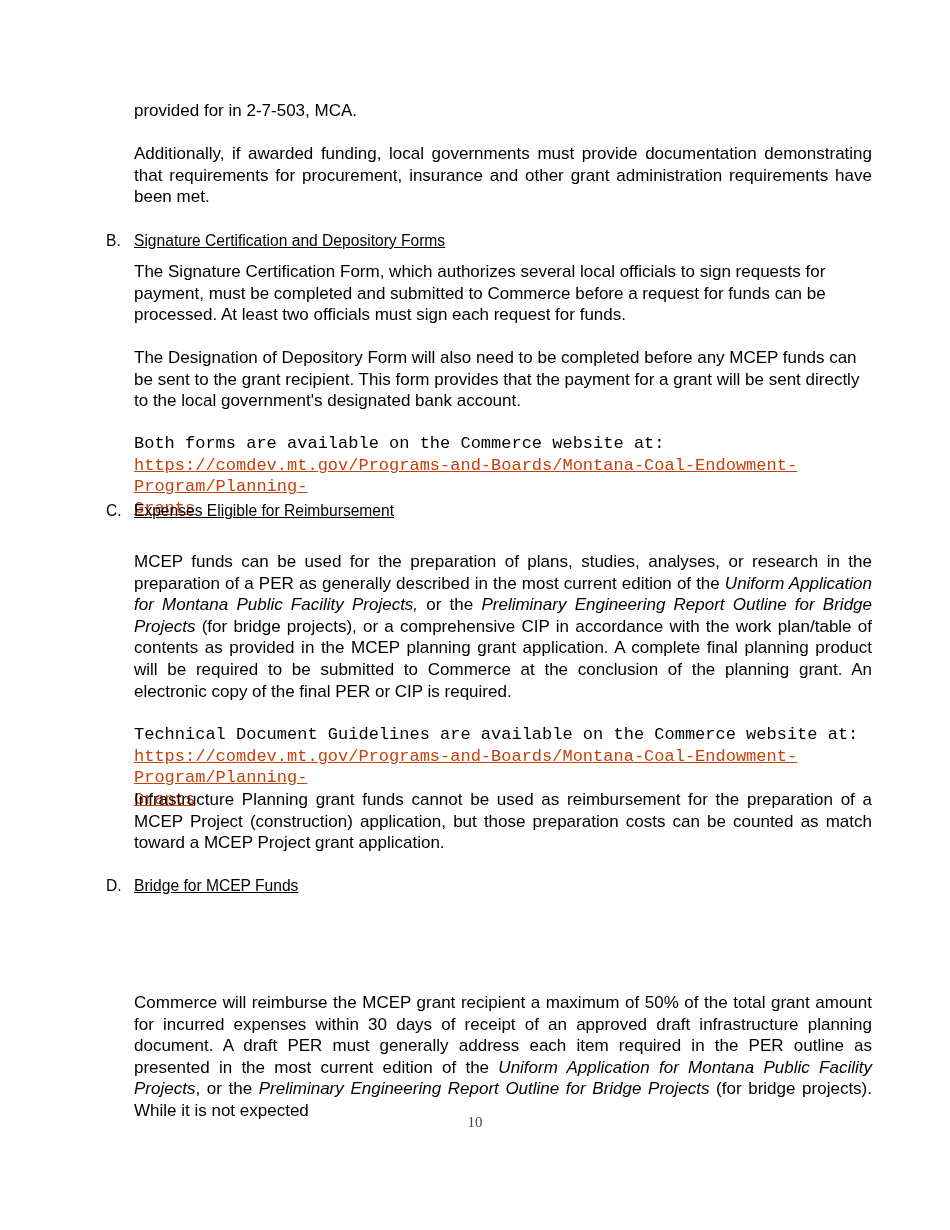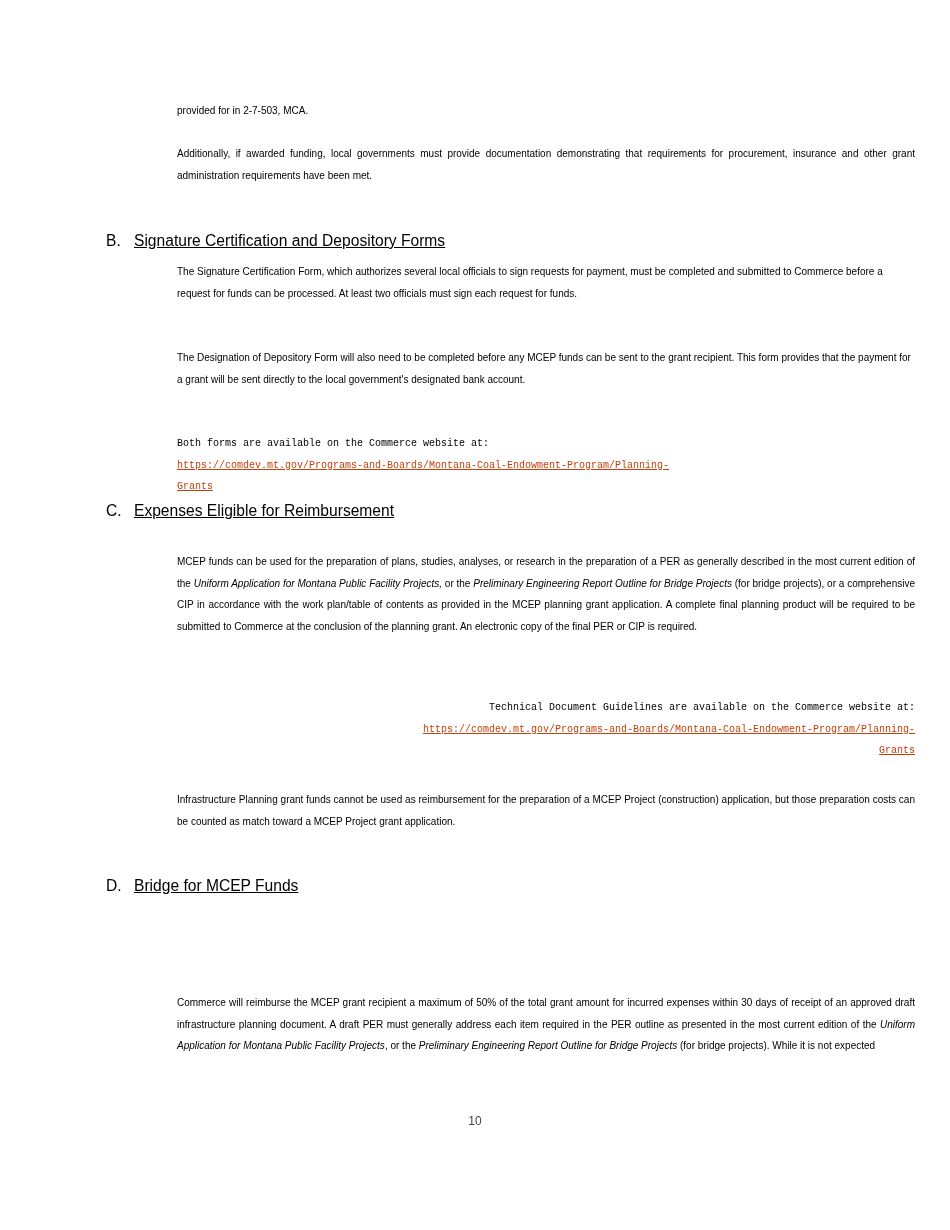--- a/index.html
+++ b/index.html
@@ -1,27 +1,27 @@
 <!DOCTYPE html>
 <html><head>
 <meta charset="utf-8">
 <style>
   html, body { margin: 0; padding: 0; background: #ffffff; }
   body { width: 950px; height: 1230px; position: relative; overflow: hidden;
          font-family: "Liberation Sans", sans-serif; color: #000; }
   .page { position: absolute; left: 0; top: 0; width: 950px; height: 1230px; }
-  .block { position: absolute; left: 134px; width: 738px; font-size: 10px;
-           line-height: 21.6px; font-stretch: condensed; margin-left: 43px; }
+  .block { position: absolute; left: 134px; width: 738px; font-size: 17px;
+           line-height: 21.6px; font-stretch: condensed; }
   .justify { text-align: justify; }
   .heading { position: absolute; left: 106px; font-size: 15.6px; line-height: 21.6px; }
   .heading .letter { display: inline-block; width: 28px; }
   .heading .title { text-decoration: underline; }
   a.link { color: #c2410c; text-decoration: underline; }
   .footer { position: absolute; left: 0; width: 950px; top: 1114px; text-align: center;
-            font-family: Liberation Sans, sans-serif; font-size: 12px; color: #444; }
+            font-family: Liberation Serif, serif; font-size: 15px; color: #444; }
   i { font-style: italic; }
   .line { display: block; font-family: Liberation Mono, monospace; }
 </style>
 </head>
 <body>
 
 <div class="page">
 
   <div class="block" style="top:100px;">
     <span>provided for in 2-7-503, MCA.</span>
@@ -46,21 +46,21 @@
       <span>Grants</span>
     </a>
   </div>
 
   <div class="heading" style="top:500px;">
     <span class="letter">C.</span><span class="title">Expenses Eligible for Reimbursement</span>
   </div>
   <div class="block justify" style="top:551px;">
     <span>MCEP funds can be used for the preparation of plans, studies, analyses, or research in the preparation of a PER as generally described in the most current edition of the </span><i>Uniform Application for Montana Public Facility Projects,</i><span> or the </span><i>Preliminary Engineering Report Outline for Bridge Projects</i><span> (for bridge projects), or a comprehensive CIP in accordance with the work plan/table of contents as provided in the MCEP planning grant application. A complete final planning product will be required to be submitted to Commerce at the conclusion of the planning grant.  An electronic copy of the final PER or CIP is required.</span>
   </div>
-  <div class="block" style="top:697px;text-align:right;">
+  <div class="block" style="top:724px;">
     <span class="line">Technical Document Guidelines are available on the Commerce website at:</span>
     <a class="link line">
       <span>https://comdev.mt.gov/Programs-and-Boards/Montana-Coal-Endowment-Program/Planning-</span><br>
       <span>Grants</span>
     </a>
   </div>
   <div class="block justify" style="top:789px;">
     <span>Infrastructure Planning grant funds cannot be used as reimbursement for the preparation of a MCEP Project (construction) application, but those preparation costs can be counted as match toward a MCEP Project grant application.</span>
   </div>
 

